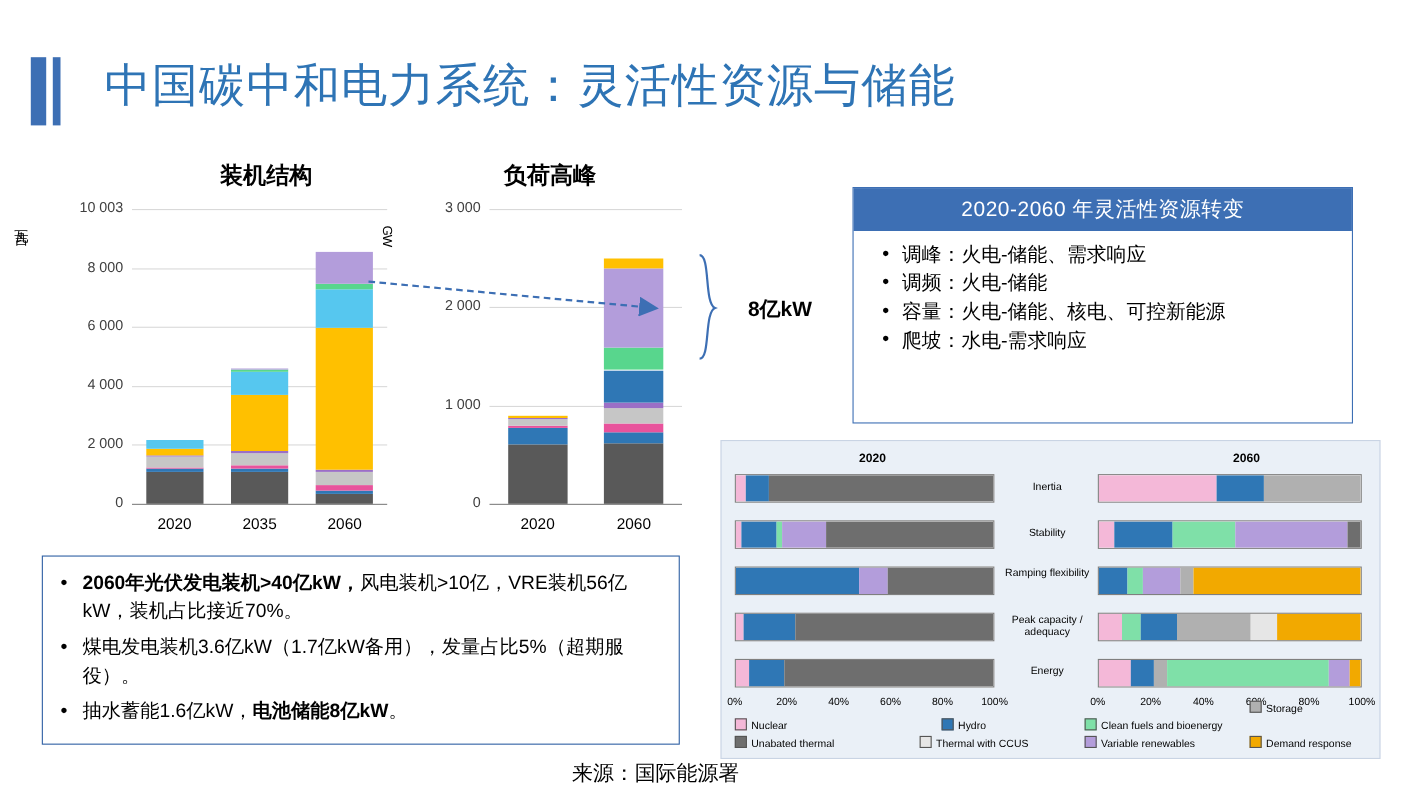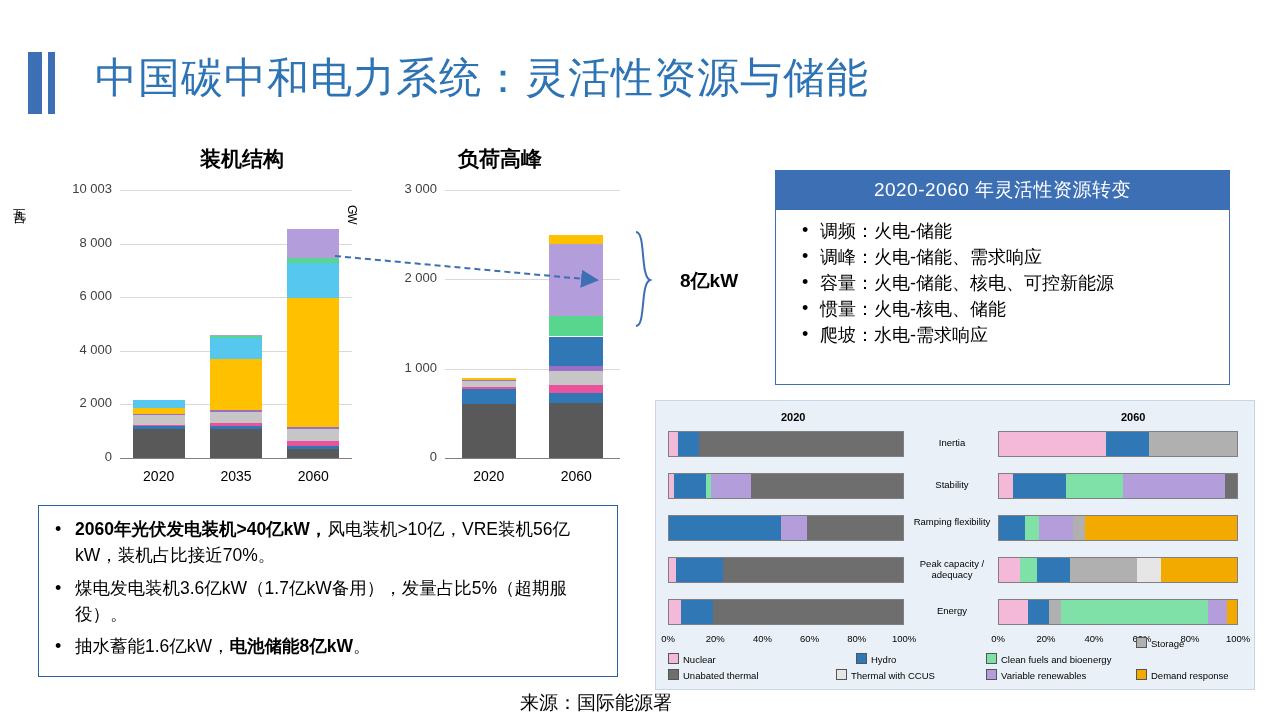--- a/index.html
+++ b/index.html
@@ -158,24 +158,23 @@
   <line x1="5" y1="6" x2="265" y2="30" stroke="#3d6fb4" stroke-width="2" stroke-dasharray="6 4" marker-end="url(#ah)"></line>
 </svg>
 <svg style="position:absolute;left:634px;top:230px;width:28px;height:100px;">
   <path d="M2,2 C12,2 6,46 16,50 C6,54 12,96 2,96" fill="none" stroke="#3d6fb4" stroke-width="2"></path>
 </svg>
 <div class="annot" style="left:680px;top:268px;">8亿kW</div>
 
 <div class="flexbox">
   <div class="flexbox-head">2020-2060 年灵活性资源转变</div>
   <ul>
+    <li>调峰：火电-储能、需求响应</li>
     <li>调频：火电-储能</li>
-    <li>调峰：火电-储能、需求响应</li>
     <li>容量：火电-储能、核电、可控新能源</li>
-    <li>惯量：火电-核电、储能</li>
     <li>爬坡：水电-需求响应</li>
   </ul>
 </div>
 
 <div class="bulletbox">
   <ul id="bullet-list">
       <li><span class="b">2060年光伏发电装机&gt;40亿kW，</span><span>风电装机&gt;10亿，VRE装机56亿kW，装机占比接近70%。</span></li>
       <li><span>煤电发电装机3.6亿kW（1.7亿kW备用），发量占比5%（超期服役）。</span></li>
       <li><span>抽水蓄能1.6亿kW，</span><span class="b">电池储能8亿kW</span><span>。</span></li>
     </ul>

